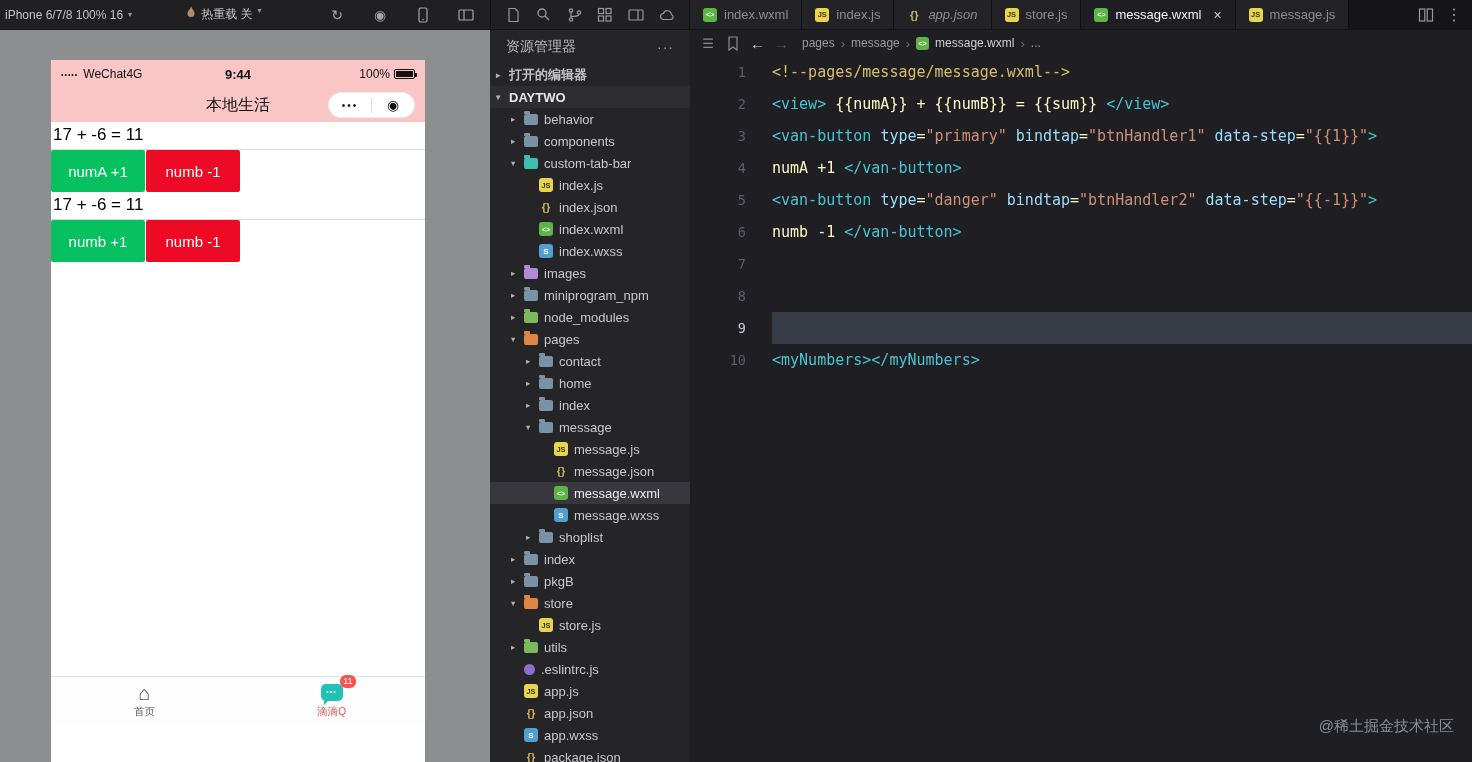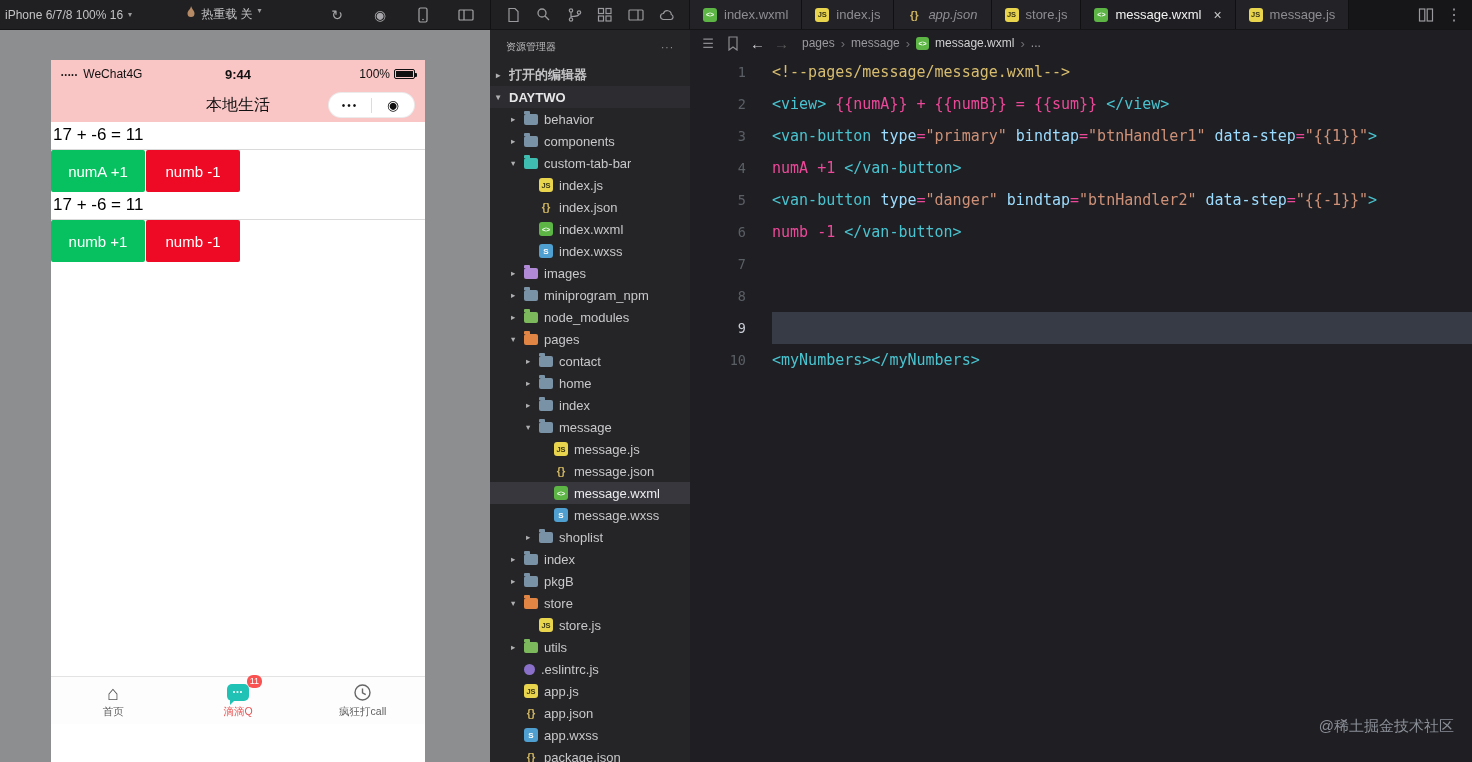--- a/index.html
+++ b/index.html
@@ -58,21 +58,21 @@
   .tb-icon{height:21px;display:flex;align-items:center;justify-content:center;color:#666;position:relative}
   .tb-icon.home-g{font-size:20px;color:#555;line-height:1}
   .bubble{display:inline-block;width:22px;height:17px;background:#1fc2b4;border-radius:5px;position:relative;color:#fff;font-size:7px;letter-spacing:1px;text-align:center;line-height:16px}
   .bubble::after{content:"";position:absolute;left:3px;bottom:-4px;border:4px solid transparent;border-top-color:#1fc2b4;border-left-color:#1fc2b4}
   .badge{position:absolute;top:-7px;right:-13px;min-width:15px;height:13px;background:#fa5151;border-radius:6px;color:#fff;font-size:9px;line-height:13px;text-align:center;padding:0 3px}
   .tb-label{font-size:10.5px;color:#5f5f5f}
   .tb-label.active{color:#e85454}
 
   
   .explorer{position:absolute;left:490px;top:30px;width:200px;height:732px;background:#252528;overflow:hidden}
-  .exp-header{height:34px;display:flex;align-items:center;padding:0 16px;color:#bcbcbf;font-size:10px}
+  .exp-header{height:34px;display:flex;align-items:center;padding:0 16px;color:#bcbcbf;font-size:14px}
   .exp-header .more{margin-left:auto;color:#9a9a9e;letter-spacing:1px;cursor:pointer}
   .trow{height:22px;display:flex;align-items:center;color:#c8c8cb;font-size:13px;white-space:nowrap;cursor:pointer}
   .trow.selected{background:#37373d;color:#ececee}
   .trow.project{background:#2d2d31;color:#e6e6e8;font-weight:bold}
   .trow.section{color:#c2c2c5;font-weight:600}
   .arrow{width:13px;font-size:8.5px;color:#b0b0b3;flex-shrink:0}
   .folder{width:14px;height:11px;margin-right:6px;border-radius:2px;position:relative;flex-shrink:0;margin-top:1px}
   .folder::before{content:"";position:absolute;top:-3px;left:0;width:6px;height:3px;border-radius:1px 1px 0 0;background:inherit}
   .c-gray{background:#7a92a5}.c-teal{background:#3fbdb0}.c-green{background:#7cb95c}.c-orange{background:#e08543}.c-purple{background:#b08ad6}
   .trow .fi{margin-right:6px}
@@ -93,21 +93,21 @@
   .code{position:relative}
   .cline{display:flex;height:32px;align-items:stretch;font-family:"DejaVu Sans Mono",monospace;font-size:15px}
   .ln{width:56px;text-align:right;color:#5a5f66;font-size:13.5px;flex-shrink:0;display:flex;align-items:center;justify-content:flex-end}
   .lc{flex:1;margin-left:26px;display:flex;align-items:center;white-space:pre}
   .cline.current .lc{background:#363b45}
   .cline.current .ln{color:#c8ccd4}
   .tk-cm{color:#d8bd6f}
   .tk-tag{color:#49c3cf}
   .tk-attr{color:#9cdcfe}
   .tk-str{color:#ce9178}
-  .tk-pl{color:#ec4899}
+  .tk-pl{color:#fef9c3}
   .watermark{position:absolute;right:18px;bottom:26px;color:#8a8e96;font-size:15px}
   svg{display:block}
 </style>
 </head>
 <body>
 
 <div id="app">
 
   <div class="topbar">
     <div class="sim-controls">
@@ -259,29 +259,20 @@
           <span class="tb-icon home-g">⌂</span>
           <span class="tb-label">首页</span>
         </div>
         <div class="tb-item">
           <span class="tb-icon">
             <span class="bubble">•••</span>
             <span class="badge">11</span>
           </span>
           <span class="tb-label active">滴滴Q</span>
         </div>
-        <div class="tb-item">
-          <span class="tb-icon">
-              <svg width="19" height="19" viewBox="0 0 19 19">
-                <circle cx="9.5" cy="9.5" r="7.5" fill="none" stroke="#666" stroke-width="1.4"></circle>
-                <path d="M9.5 5.5v4.3l3.2 1.8" fill="none" stroke="#666" stroke-width="1.4"></path>
-              </svg>
-            </span>
-          <span class="tb-label">疯狂打call</span>
-        </div>
       </div>
     </div>
   </div>
 
   <div class="explorer">
     <div class="exp-header">
       <span>资源管理器</span>
       <span class="more">···</span>
     </div>
     <div class="tree">

